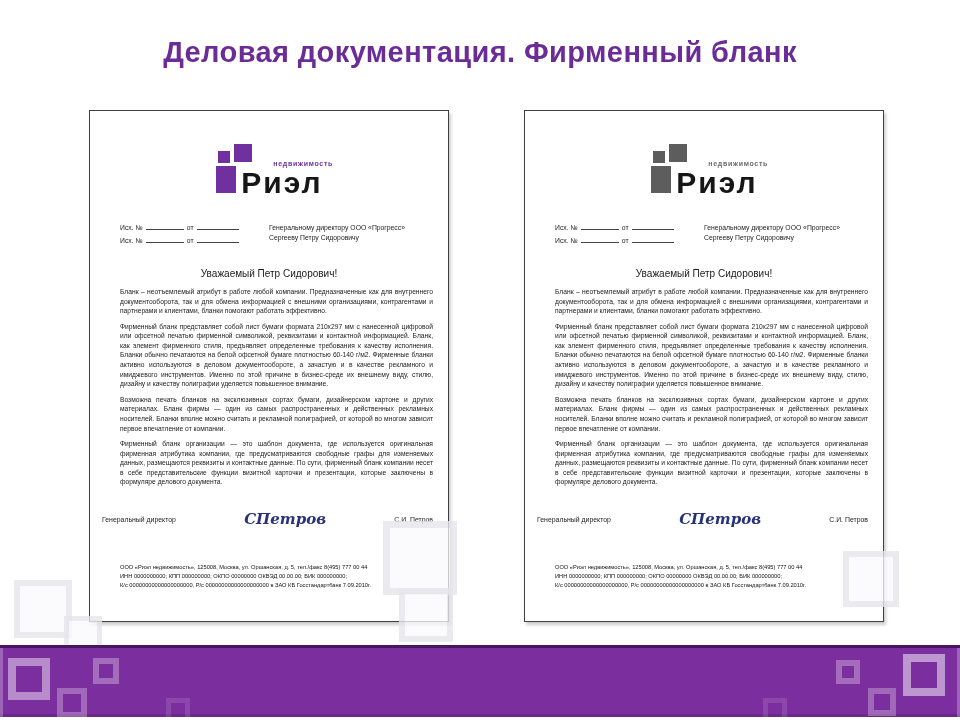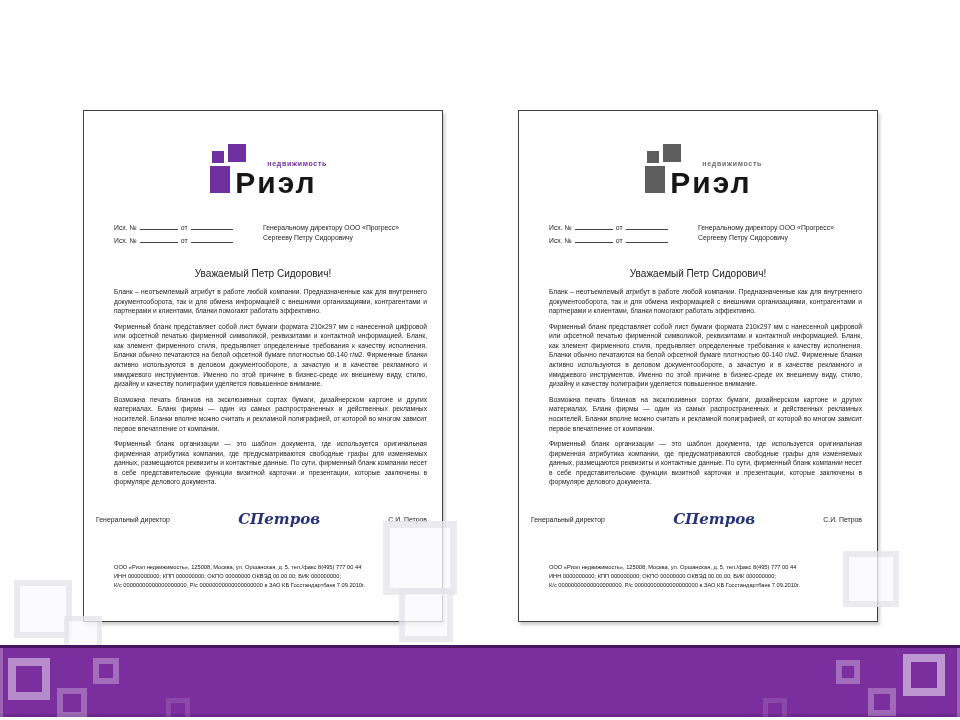--- a/index.html
+++ b/index.html
@@ -13,21 +13,21 @@
   .bg-sq{position:absolute;z-index:3;background:rgba(250,250,252,.75);
          border:6px solid rgba(175,175,190,.22);}
   .bg-sq.s1{left:383px;top:521px;width:60px;height:60px;border-width:7px;}
   .bg-sq.s2{left:399px;top:588px;width:42px;height:42px;}
   .bg-sq.s3{left:843px;top:551px;width:44px;height:44px;}
   .bg-sq.s4{left:14px;top:580px;width:46px;height:46px;}
   .bg-sq.s5{left:64px;top:616px;width:28px;height:28px;border-width:5px;}
 
   
   .doc{position:absolute;top:110px;width:358px;height:510px;background:#fff;z-index:2;
-       border:1px solid #404040;box-shadow:2px 3px 3px rgba(0,0,0,.2);}
+       border:1px solid #404040;box-shadow:2px 3px 3px rgba(0,0,0,.2);margin-left:6px;}
   .doc.left{left:83px;}
   .doc.right{left:518px;}
 
   
   .logo{position:absolute;top:33px;left:0;width:100%;display:flex;justify-content:center;}
   .logo-row{display:flex;align-items:flex-start;}
   .logo-squares{position:relative;width:24px;height:52px;flex:none;}
   .logo-squares .sq{position:absolute;background:#7030A0;}
   .logo-squares .sq1{left:3px;top:7px;width:12px;height:12px;}
   .logo-squares .sq2{left:19px;top:0px;width:18px;height:18px;}
@@ -78,20 +78,21 @@
   .bar-sq.e{left:763px;top:50px;width:24px;height:24px;border:5px solid rgba(255,255,255,.12);}
   .bar-sq.f{left:836px;top:12px;width:24px;height:24px;border:6px solid rgba(255,255,255,.30);}
   .bar-sq.g{left:868px;top:40px;width:28px;height:28px;border:6px solid rgba(255,255,255,.28);}
   .bar-sq.h{left:903px;top:6px;width:42px;height:42px;border:8px solid rgba(255,255,255,.5);}
 </style>
 </head>
 <body>
 
 <div class="slide">
 
+  <div class="title">Деловая документация. Фирменный бланк</div>
 
   <div class="bg-sq s1"></div>
   <div class="bg-sq s2"></div>
   <div class="bg-sq s3"></div>
   <div class="bg-sq s4"></div>
   <div class="bg-sq s5"></div>
 
   <div class="doc left color">
     <div class="logo">
       <div class="logo-row">

